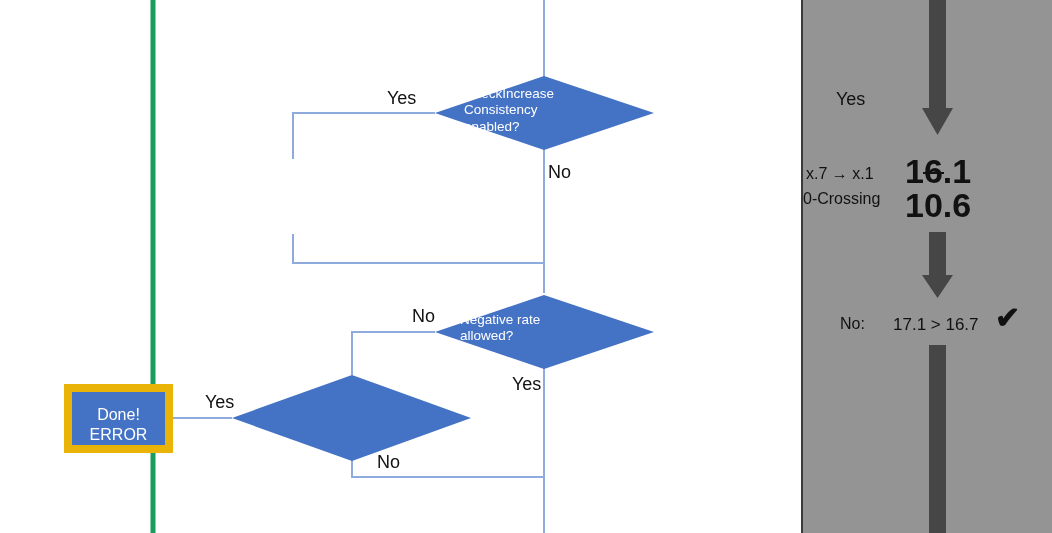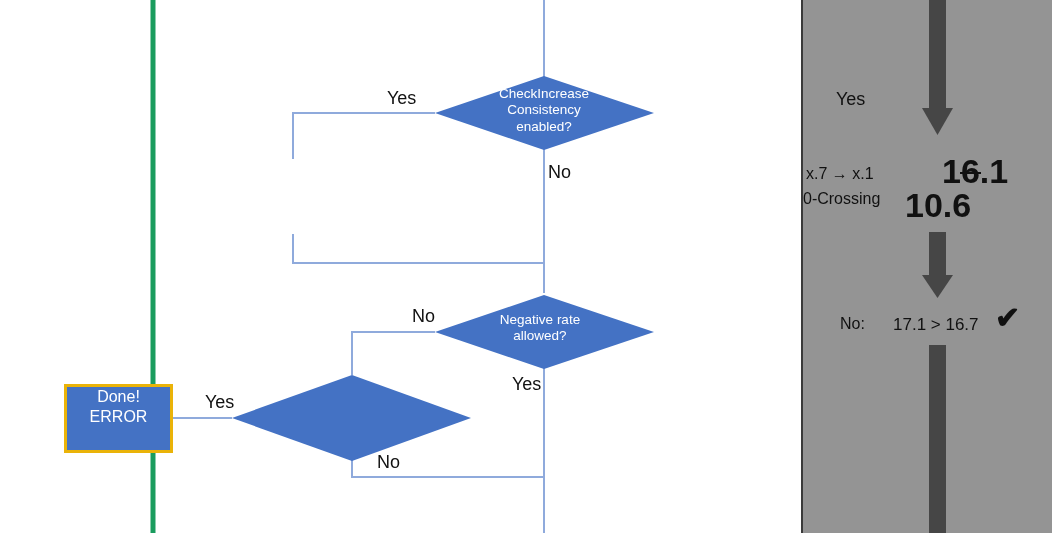--- a/index.html
+++ b/index.html
@@ -23,21 +23,21 @@
     position: absolute;
     left: 0;
     top: 0;
     width: 1052px;
     height: 533px;
   }
 
   .node-text {
     position: absolute;
     color: #ffffff;
-    text-align: center;
+    text-align: left;
     line-height: 1.22;
     font-size: 15px;
     pointer-events: none;
     white-space: pre-line;
   }
   .diamond-text { font-size: 13.5px; }
 
   .edge-label {
     position: absolute;
     color: #111111;
@@ -46,24 +46,24 @@
   }
 
   
   .terminal-box {
     position: absolute;
     left: 64px;
     top: 384px;
     width: 109px;
     height: 69px;
     background: #4472c4;
-    border: 3px solid #eab308;
+    border: 8px solid #eab308;
     box-sizing: border-box;
     display: flex;
-    align-items: flex-start;
+    align-items: flex-end;
     justify-content: center;
   }
   .terminal-box .node-label {
     position: static;
     color: #ffffff;
     font-size: 16px;
     line-height: 1.25;
     text-align: center;
     white-space: pre-line;
   }
@@ -109,21 +109,21 @@
   }
   .panel-text {
     position: absolute;
     color: #111111;
     line-height: 1;
     white-space: nowrap;
   }
   .p-yes     { left: 33px;  top: 90px;  font-size: 18px; }
   .p-row1lbl { left: 3px;   top: 166px; font-size: 16px; }
   .p-row2lbl { left: 0px;   top: 191px; font-size: 16px; text-align: right; }
-  .p-val1    { left: 102px; top: 154px; font-size: 34px; font-weight: bold; margin-left: 37px; }
+  .p-val1    { left: 102px; top: 154px; font-size: 34px; font-weight: bold; }
   .p-val2    { left: 102px; top: 188px; font-size: 34px; font-weight: bold; }
   .p-no      { left: 37px;  top: 316px; font-size: 16px; }
   .p-cmp     { left: 90px;  top: 316px; font-size: 17px; }
   .p-check   { left: 192px; top: 303px; font-size: 30px; font-weight: bold; line-height: 1; }
 
   .struck-digit {
     position: relative;
     display: inline-block;
   }
   .struck-digit::after {

